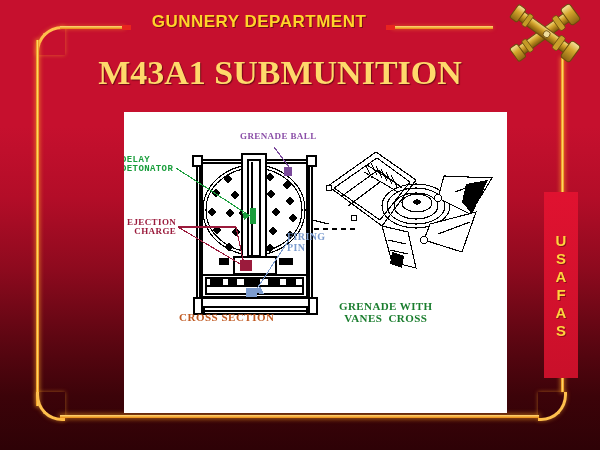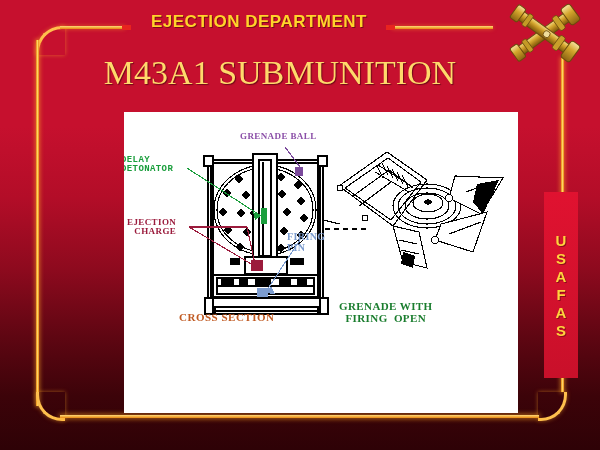--- a/index.html
+++ b/index.html
@@ -81,29 +81,29 @@
 
   
   #insignia{position:absolute;left:497px;top:2px;width:96px;height:62px;}
 
   
   #slide-title{
     position:absolute;left:0;top:54px;width:560px;
     text-align:center;
     color:#ffd96b;
     font-family:"Liberation Serif",serif;
-    font-size:34px;font-weight:normal;letter-spacing:0px;
+    font-size:34px;font-weight:bold;letter-spacing:0px;
     text-shadow:1px 1px 1px rgba(90,6,18,.8);
     white-space:nowrap;
   }
 
   
   #diagram-panel{
     position:absolute;left:124px;top:112px;width:383px;height:301px;
-    background:#ffffff;overflow:hidden;padding-left:11px;
+    background:#ffffff;overflow:hidden;
   }
   .dlabel{position:absolute;font-family:"Liberation Serif",serif;
     font-weight:bold;line-height:1.05;white-space:pre;}
 
   #label-grenade-ball{left:116px;top:20px;color:#8b4fa8;font-size:9px;letter-spacing:.4px;}
   #label-delay-detonator{left:-3px;top:44px;color:#1a9e3c;font-size:9px;letter-spacing:.4px;font-family:Liberation Mono, monospace;}
   #label-ejection-charge{left:3px;top:106px;color:#9b1b3c;font-size:9px;letter-spacing:.4px;text-align:right;}
   #label-firing-pin{left:163px;top:120px;color:#7c9ccf;font-size:10px;letter-spacing:.4px;}
   #caption-cross-section{left:55px;top:200px;color:#c05a22;font-size:11px;letter-spacing:.5px;}
   #caption-grenade-vanes{left:215px;top:189px;color:#1a7d2e;font-size:11px;letter-spacing:.4px;text-align:center;}
@@ -131,21 +131,21 @@
   <div id="header-dash-left"></div>
   <div id="border-horiz-top-right"></div>
   <div id="header-dash-right"></div>
   <div id="border-vert-left"></div>
   <div id="border-vert-right"></div>
   <div id="border-vert-right-lower"></div>
   <div id="border-corner-bl"></div>
   <div id="border-corner-br"></div>
   <div id="border-horiz-bottom"></div>
 
-  <div id="header-title">EJECTION DEPARTMENT</div>
+  <div id="header-title">GUNNERY DEPARTMENT</div>
 
   <svg id="insignia" viewBox="0 0 96 62">
     <defs>
       <linearGradient id="brl" x1="0" y1="0" x2="0" y2="1">
         <stop offset="0%" stop-color="#f2d98a"></stop>
         <stop offset="35%" stop-color="#d9ab33"></stop>
         <stop offset="70%" stop-color="#a87a17"></stop>
         <stop offset="100%" stop-color="#7d5810"></stop>
       </linearGradient>
       <linearGradient id="brl2" x1="0" y1="0" x2="0" y2="1">
@@ -321,21 +321,21 @@
     <div class="dlabel" id="label-delay-detonator">DELAY
 DETONATOR</div>
     <div class="dlabel" id="label-ejection-charge">EJECTION
 CHARGE</div>
     <div class="dlabel" id="label-firing-pin">FIRING
 PIN</div>
 
     
     <div class="dlabel" id="caption-cross-section">CROSS SECTION</div>
     <div class="dlabel" id="caption-grenade-vanes">GRENADE WITH
-FIRING  OPEN</div>
+VANES  CROSS</div>
   </div>
 
   <div id="usafas-strip">
     <span class="usafas-letter">U</span>
     <span class="usafas-letter">S</span>
     <span class="usafas-letter">A</span>
     <span class="usafas-letter">F</span>
     <span class="usafas-letter">A</span>
     <span class="usafas-letter">S</span>
   </div>

